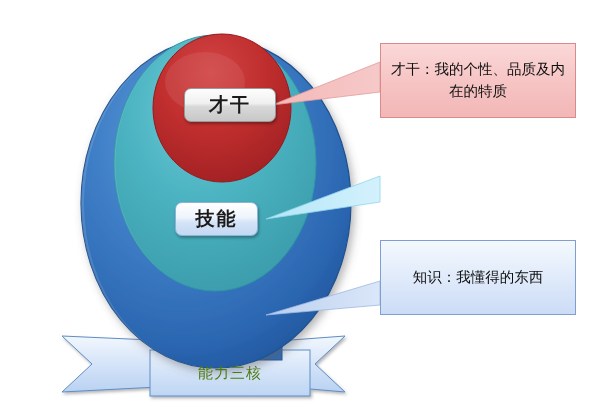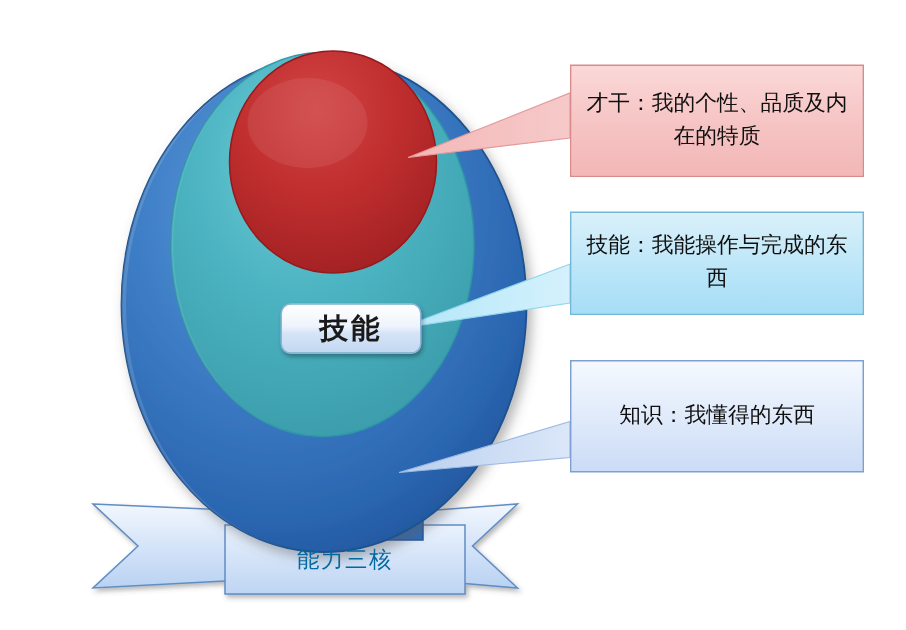--- a/index.html
+++ b/index.html
@@ -49,23 +49,23 @@
     left: 184px;
     top: 88px;
     width: 92px;
     height: 34px;
     background: linear-gradient(to bottom, #fdfdfd 0%, #f0f0f0 45%, #d8d8d8 55%, #c8c8c8 100%);
     border: 1px solid #9a9a9a;
     box-shadow: 1px 2px 3px rgba(0,0,0,0.33);
   }
 
   .chip-skill {
-    left: 187px;
+    left: 175px;
     top: 202px;
-    width: 94px;
+    width: 83px;
     height: 34px;
     background: linear-gradient(to bottom, #ffffff 0%, #eef4fc 45%, #d5e4f7 60%, #c3d8f2 100%);
     border: 1px solid #8fb2d8;
     box-shadow: 1px 2px 3px rgba(0,0,0,0.30);
   }
 
   .chip-knowledge {
     left: 187px;
     top: 297px;
     width: 82px;
@@ -79,21 +79,21 @@
   .ribbon-label {
     position: absolute;
     left: 150px;
     top: 350px;
     width: 160px;
     height: 46px;
     display: flex;
     align-items: center;
     justify-content: center;
     font-size: 15px;
-    color: #0369a1;
+    color: #4d7c0f;
     letter-spacing: 1px;
     box-sizing: border-box;
   }
 
   
   .callout {
     position: absolute;
     box-sizing: border-box;
     display: flex;
     align-items: center;
@@ -219,25 +219,25 @@
       <ellipse cx="205" cy="82" rx="40" ry="30" fill="#ffffff" opacity="0.08"></ellipse>
     </g>
 
     <polygon points="272,105 380,62 380,92" fill="url(#gradWedgeTalent)" stroke="#e39a9a" stroke-width="0.8"></polygon>
 
     <polygon points="266,219 380,176 380,202" fill="url(#gradWedgeSkill)" stroke="#8fd5ee" stroke-width="0.8"></polygon>
 
     <polygon points="266,315 380,281 380,305" fill="url(#gradWedgeKnow)" stroke="#9db8e2" stroke-width="0.8"></polygon>
   </svg>
 
+  <div class="chip chip-talent">才干</div>
 
   <div class="chip chip-skill">技能</div>
 
 
   <div class="ribbon-label">能力三核</div>
 
   <div class="callout callout-talent">才干：我的个性、品质及内在的特质</div>
 
-  <div class="callout callout-skill">技能：我能操作与完成的东西</div>
 
   <div class="callout callout-knowledge">知识：我懂得的东西</div>
 
 </div>
 
 </body></html>

